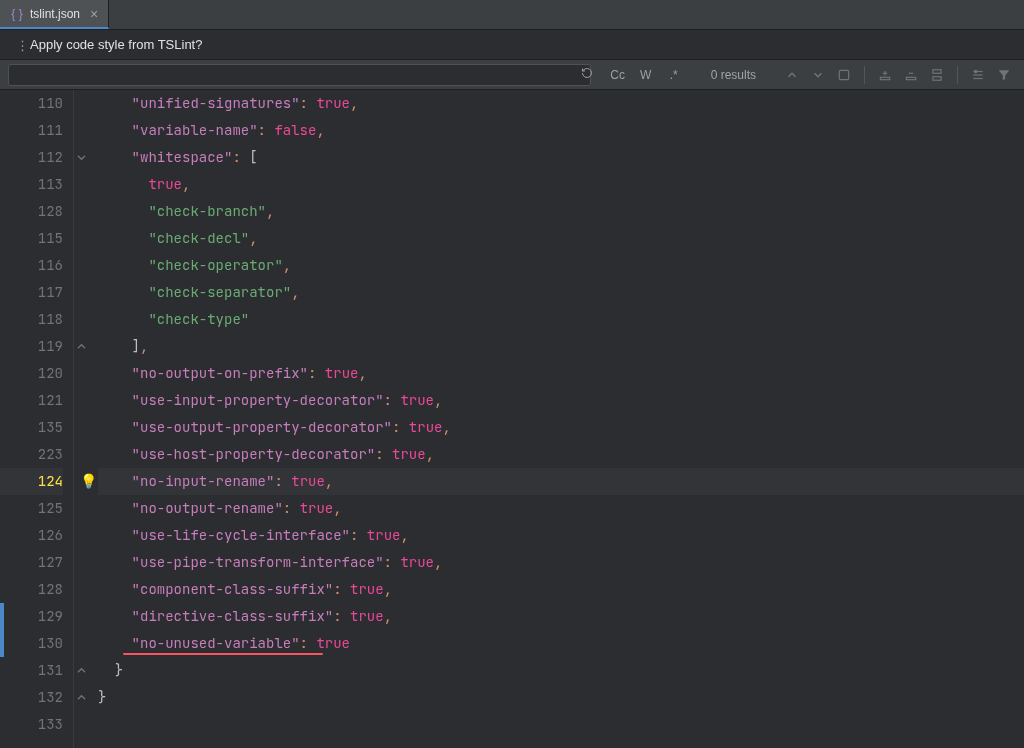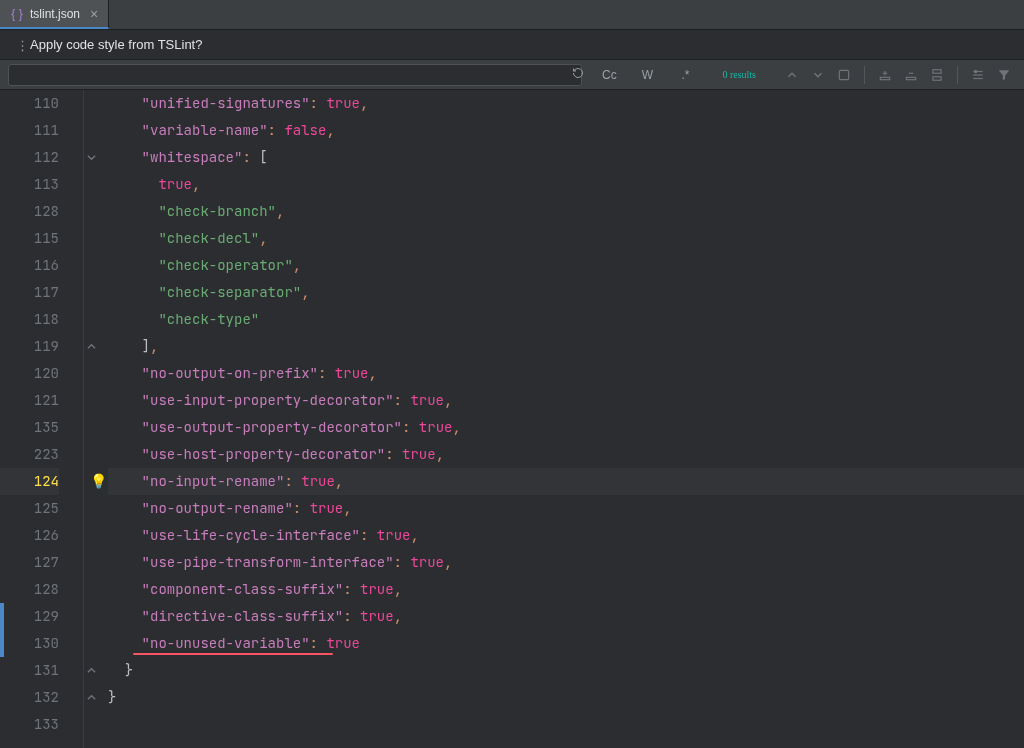--- a/index.html
+++ b/index.html
@@ -104,35 +104,35 @@
   .find-input-wrap .prev-search-icon {
     position: absolute;
     right: 8px; top: 50%;
     transform: translateY(-50%);
     color: #9aa0a6;
     font-size: 12px;
   }
   .find-opts {
     display: flex;
     align-items: center;
-    gap: 12px;
+    gap: 2px;
   }
   .find-opt {
     width: 26px; height: 22px;
     display: flex; align-items: center; justify-content: center;
     color: #9aa0a6;
     font-family: -apple-system, "Segoe UI", sans-serif;
     font-size: 12px;
     border-radius: 3px;
     cursor: pointer;
   }
   .find-results {
-    font-family: Liberation Serif, serif;
-    font-size: 10px;
-    color: #14b8a6;
+    font-family: Liberation Sans, sans-serif;
+    font-size: 12px;
+    color: #a3a3a3;
     padding: 0 20px;
   }
   .find-nav {
     display: flex;
     align-items: center;
     gap: 2px;
   }
   .find-nav .nav-btn {
     width: 24px; height: 22px;
     display: flex; align-items: center; justify-content: center;
@@ -146,25 +146,25 @@
   }
   .editor {
     display: flex;
     height: calc(748px - 90px);
     background: #2b2d30;
     font-family: "JetBrains Mono", Menlo, Consolas, monospace;
     font-size: 14px;
     line-height: 27px;
   }
   .gutter {
-    width: 84px;
+    width: 74px;
     background: #2b2d30;
     border-right: 1px solid #393b40;
     text-align: right;
-    padding-right: 24px;
+    padding-right: 10px;
     color: #6f737a;
     user-select: none;
     position: relative;
   }
   .fold-col {
     width: 16px;
     background: #2b2d30;
     position: relative;
   }
   .fold-mark {

